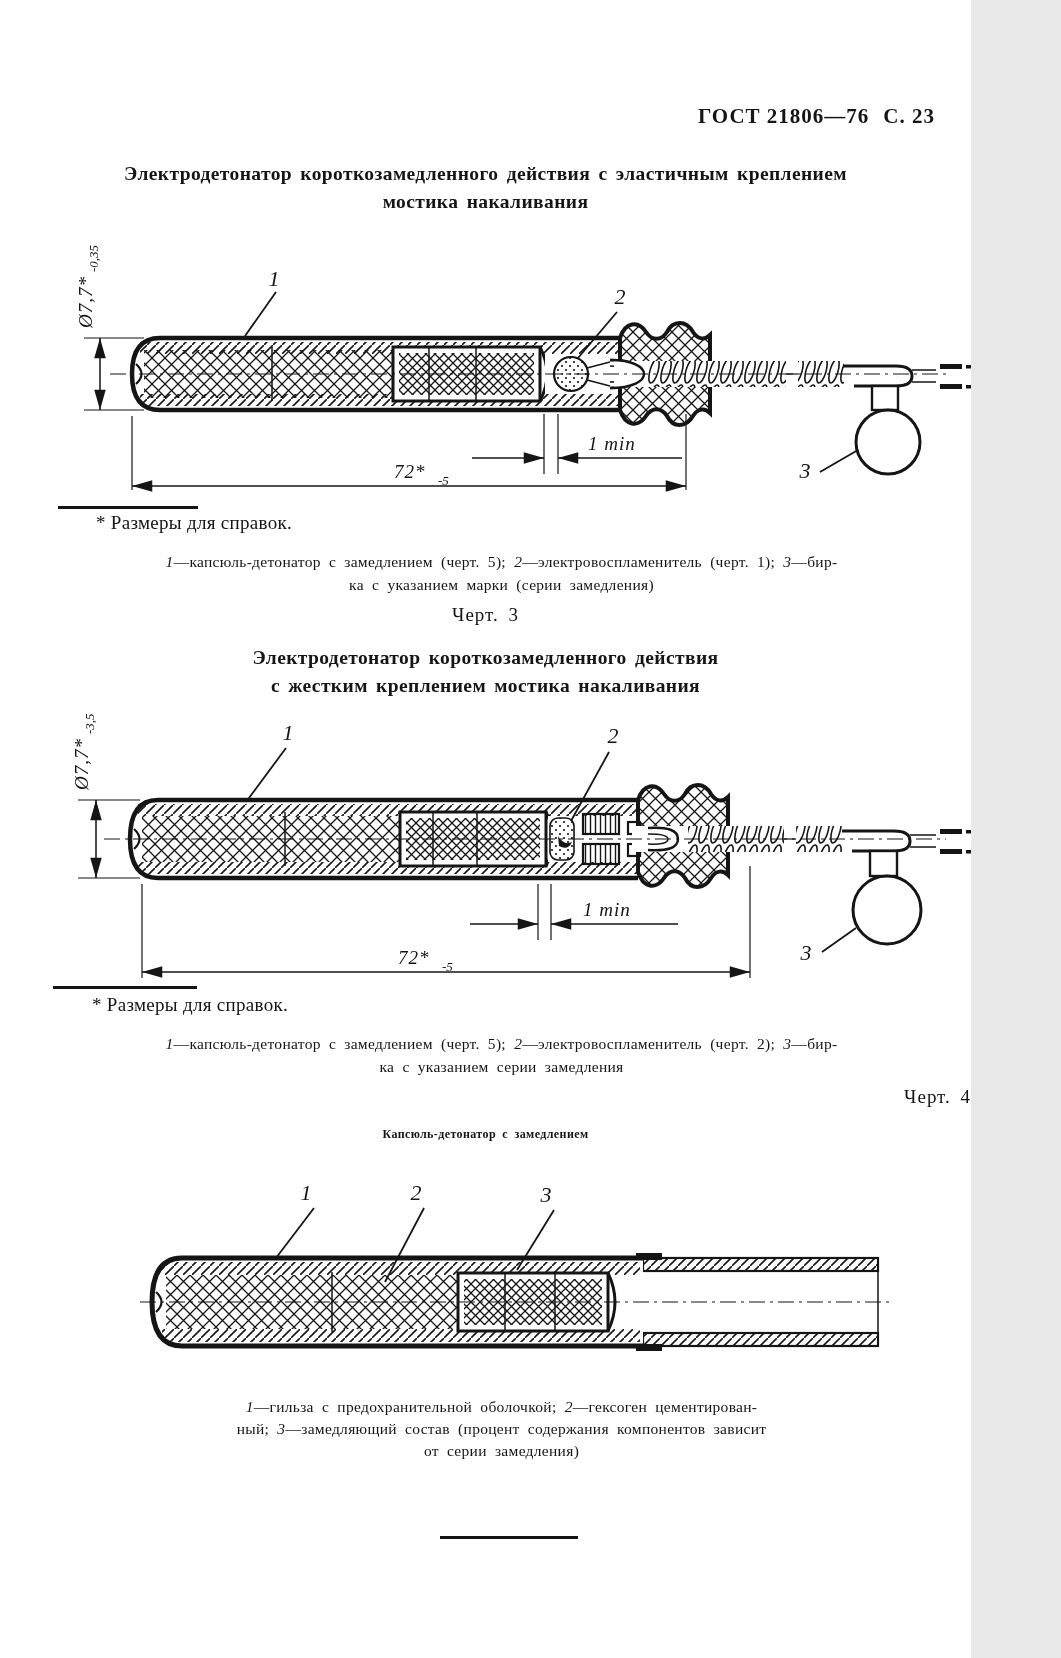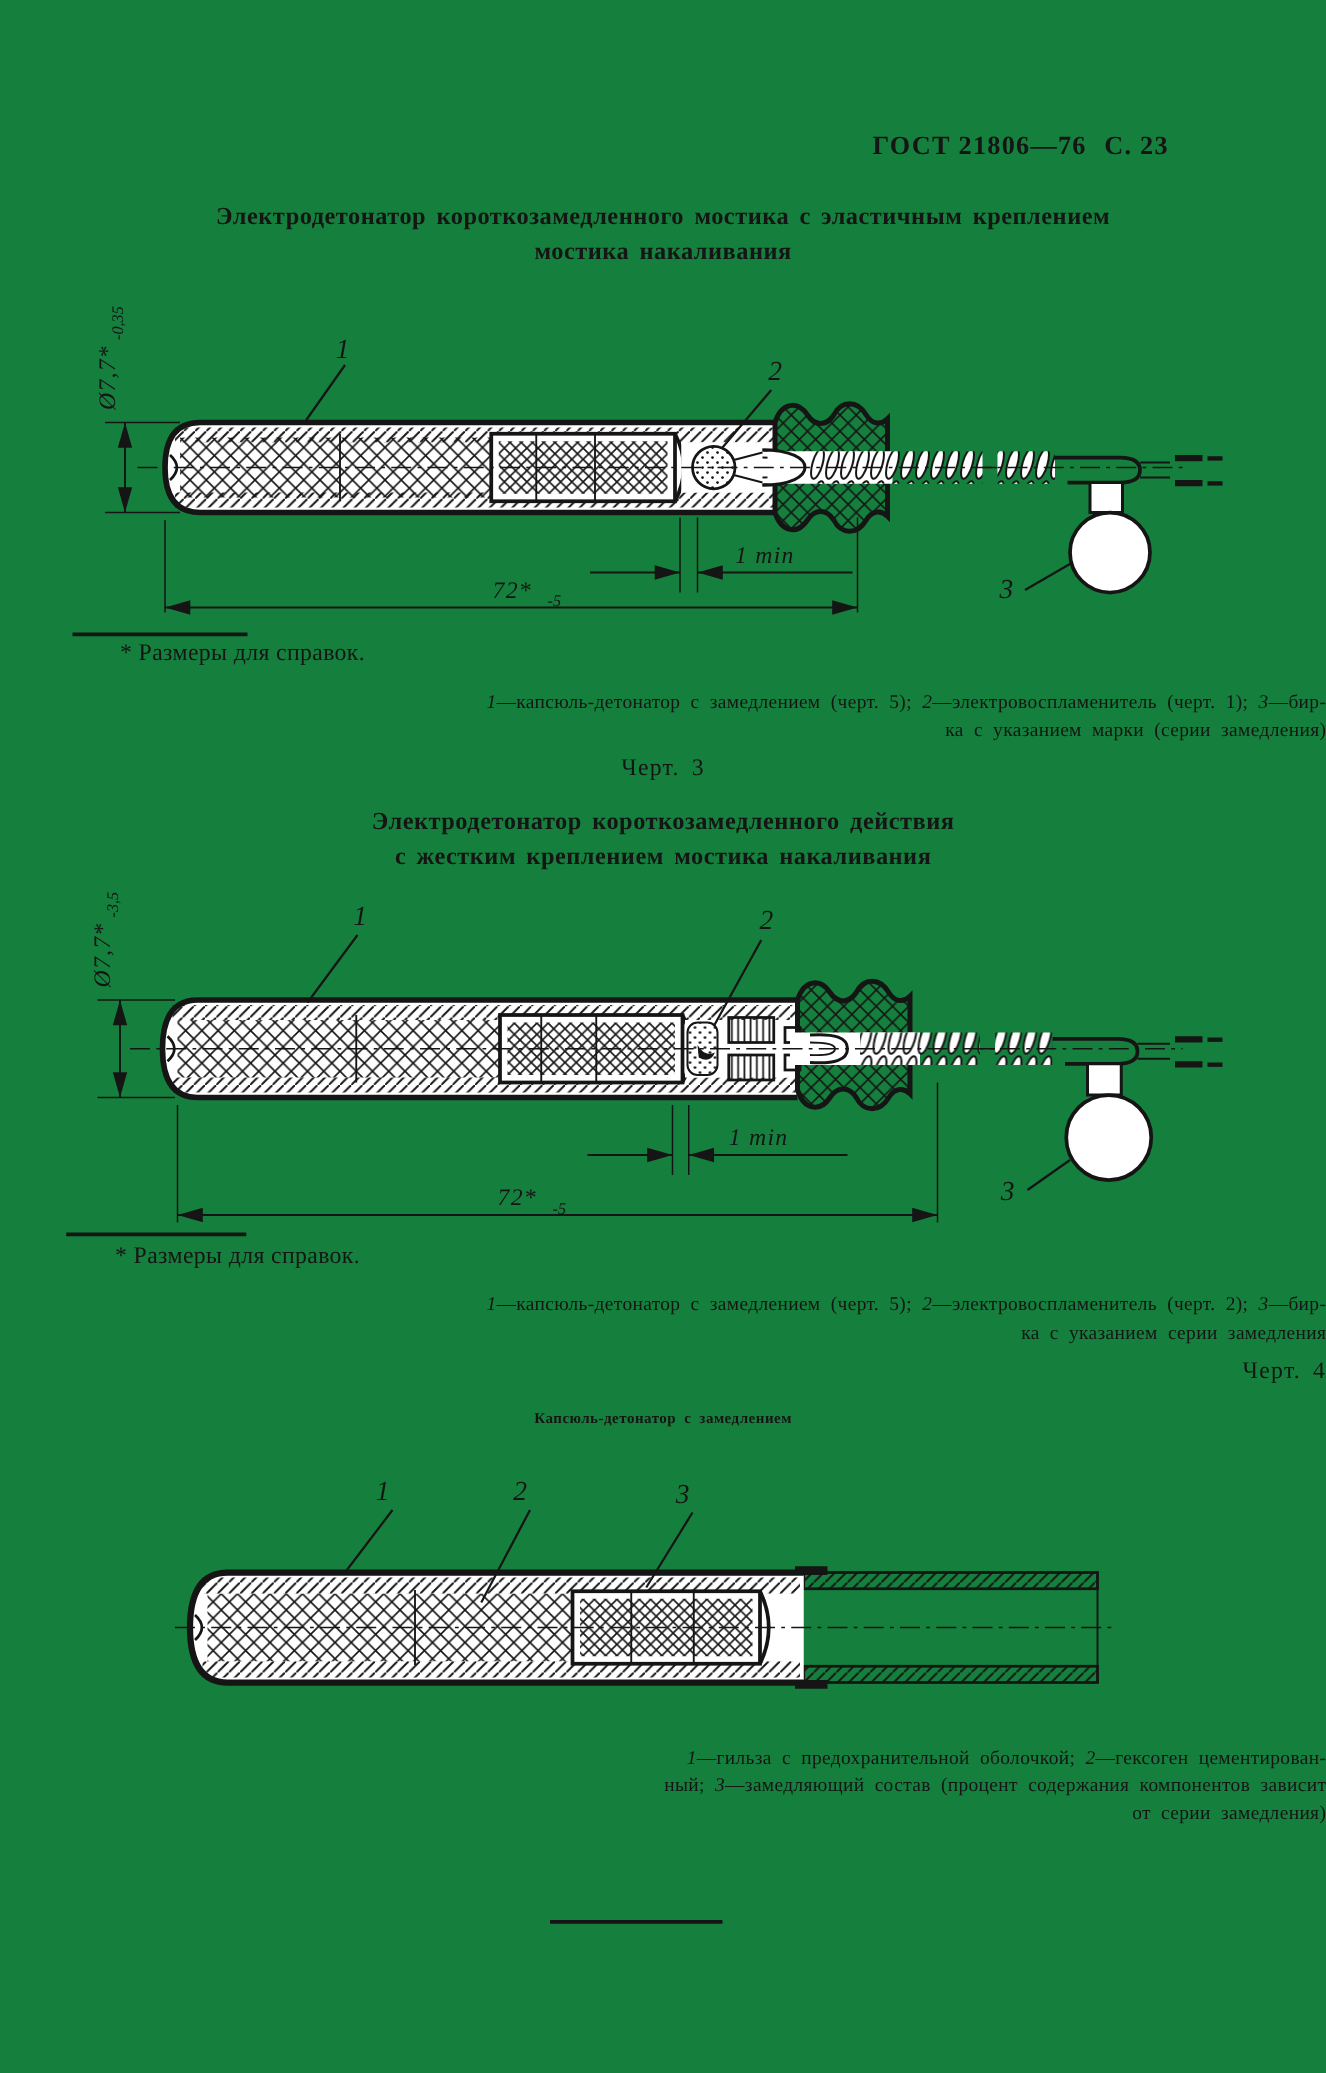--- a/index.html
+++ b/index.html
@@ -1,25 +1,25 @@
 <!DOCTYPE html>
 <html><head>
 <meta charset="utf-8">
 <style>
   html,body{margin:0;padding:0;background:#e8e8e8;}
-  #page{position:relative;width:1061px;height:1658px;background:#15803d;overflow:hidden;
+  #page{position:relative;width:971px;height:1658px;background:#ffffff;overflow:hidden;
         font-family:"Liberation Serif","DejaVu Serif",serif;color:#151515;}
   .abs{position:absolute;}
   .center{left:0;width:100%;text-align:center;}
   .hdr{font-size:21px;font-weight:bold;letter-spacing:1px;}
   .hdr .pg{font-weight:600;margin-left:14px;}
   .title{font-size:19.5px;font-weight:bold;line-height:28px;letter-spacing:.4px;word-spacing:3px;}
   .footnote{font-size:19px;letter-spacing:.3px;}
   .rule{background:#151515;height:3px;}
-  .caption{font-size:15.5px;line-height:23px;letter-spacing:.3px;word-spacing:4px;text-align:right;left:0;width:100%;}
+  .caption{font-size:15.5px;line-height:23px;letter-spacing:.3px;word-spacing:4px;text-align:center;left:16px;width:100%;}
   .chert{font-size:19px;letter-spacing:1px;word-spacing:4px;}
   .it{font-style:italic;}
   svg{display:block;}
   svg text{font-family:"Liberation Serif","DejaVu Serif",serif;fill:#151515;}
   .callout{font-size:22px;font-style:italic;}
   .dim-main{font-size:19px;font-style:italic;letter-spacing:1px;}
   .dim-sub{font-size:13px;font-style:italic;}
   .ln{stroke:#151515;stroke-width:1.5;fill:none;}
   .thin{stroke:#151515;stroke-width:1.2;fill:none;}
   .lead{stroke:#151515;stroke-width:1.8;fill:none;}
@@ -54,21 +54,21 @@
       <path d="M12,4 L0,0.6 L0,7.4 Z" fill="#151515"></path>
     </marker>
   </defs>
 </svg>
 
 <div id="page">
 
   <div class="abs hdr" style="left:698px;top:104px;"><span>ГОСТ 21806—76</span><span class="pg">С. 23</span></div>
 
   <div class="abs center title" style="top:160px;">
-    <div>Электродетонатор короткозамедленного мостика с эластичным креплением</div>
+    <div>Электродетонатор короткозамедленного действия с эластичным креплением</div>
     <div>мостика накаливания</div>
   </div>
 
   <svg class="abs" style="left:48px;top:228px;" width="935" height="268" viewBox="0 0 935 268">
     <g>
 
       <path d="M572,110 H112 Q84,110 84,146 Q84,182 112,182 H572" fill="#fff" stroke="#151515" stroke-width="4.5"></path>
 
       <rect x="92" y="114" width="482" height="12" fill="url(#hp)"></rect>
       <rect x="92" y="166" width="482" height="12" fill="url(#hp)"></rect>

